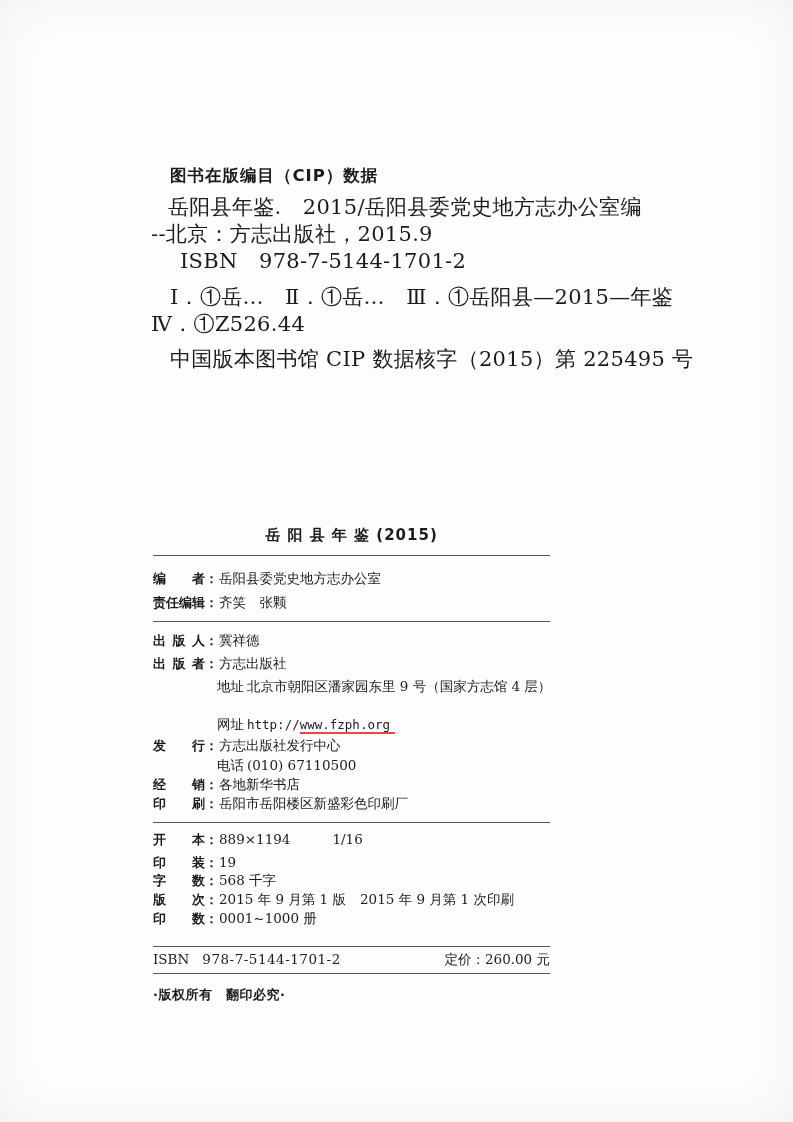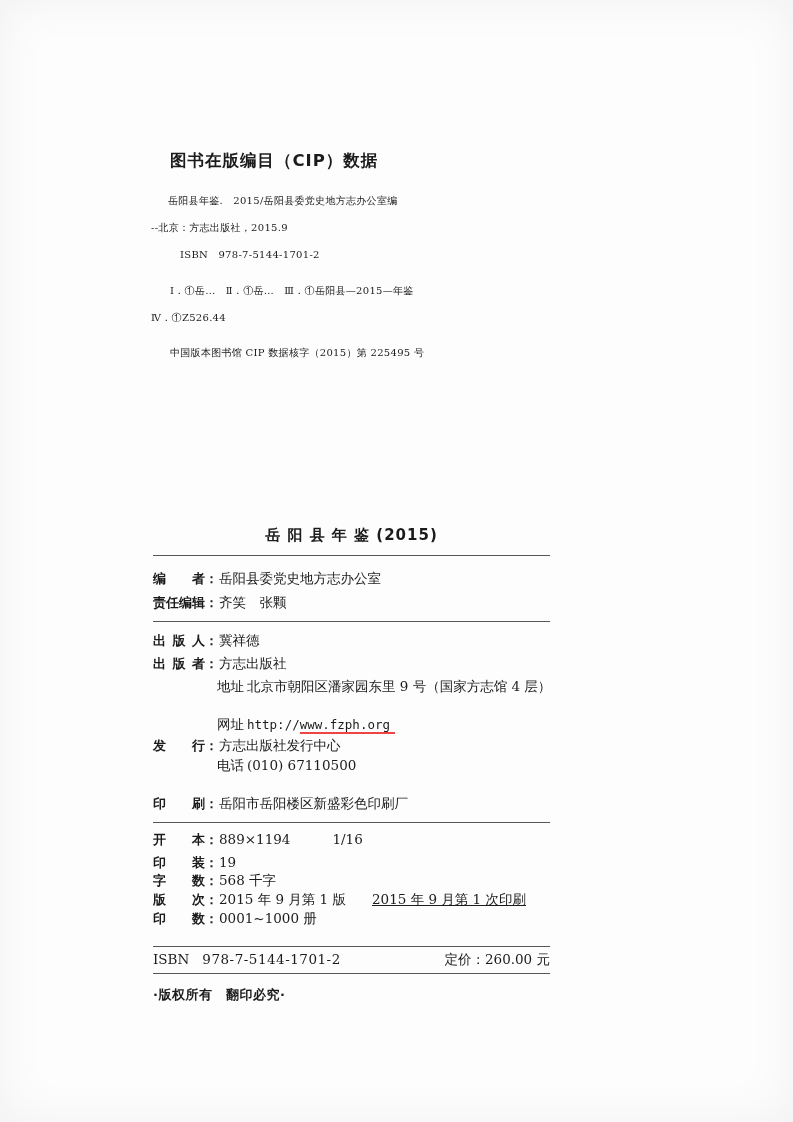--- a/index.html
+++ b/index.html
@@ -3,21 +3,21 @@
 <meta charset="utf-8">
 <style>
   html,body{margin:0;padding:0;background:#e8e8e8;}
   .page{
     position:relative;width:793px;height:1122px;margin:0 auto;
     background:#fdfdfd;color:#1b1b1b;overflow:hidden;
     box-shadow:inset 0 0 50px rgba(0,0,0,0.05);
     font-family:"DejaVu Serif","Liberation Serif",serif;
   }
   
-  .cip-line{position:absolute;font-size:10px;line-height:1.2;letter-spacing:0.3px;}
+  .cip-line{position:absolute;font-size:21px;line-height:1.2;letter-spacing:0.3px;}
   .cip-heading{
     font-family:"DejaVu Sans","Liberation Sans",sans-serif;
     font-weight:700;font-size:16.5px;letter-spacing:1px;
   }
   
   .col{position:absolute;left:153px;top:0;width:397px;height:878px;}
   .rule{position:absolute;left:0;width:100%;height:0;border-top:1px solid #575757;}
   .row{position:absolute;left:0;width:100%;font-size:13.5px;line-height:1.15;}
   .lbl{
     display:inline-block;width:52px;
@@ -26,42 +26,42 @@
     text-align:justify;text-align-last:justify;text-justify:inter-character;
     vertical-align:baseline;
   }
   .colon{font-family:"DejaVu Sans","Liberation Sans",sans-serif;font-weight:700;font-size:13px;}
   .val{margin-left:1px;}
   .sub{padding-left:64px;}
   .subkey{display:inline-block;width:30px;}
   .mono{font-family:"DejaVu Sans Mono","Liberation Mono",monospace;font-size:12.5px;}
   .url-link{border-bottom:2px solid #ef4444;padding-right:5px;}
   .gap-wide{margin-left:42px;}
-  .gap-med{margin-left:26px;text-decoration:underline;}
+  .gap-med{margin-left:14px;}
   .title-row{
     position:absolute;left:0;width:100%;text-align:center;
     font-family:"DejaVu Sans","Liberation Sans",sans-serif;
     font-weight:700;font-size:15px;letter-spacing:1px;
   }
   .isbn-row{font-size:13.5px;}
   .isbn-num{margin-left:13px;letter-spacing:0.5px;}
   .price{position:absolute;right:0;top:0;}
   .footer-row{
     position:absolute;left:0;width:100%;text-align:left;
     font-family:"DejaVu Sans","Liberation Sans",sans-serif;
     font-weight:700;font-size:13px;letter-spacing:0.5px;
   }
 </style>
 </head>
 <body>
 
 <div class="page">
 
   <div>
-    <div class="cip-line cip-heading" style="left:170px;top:151px;text-align:center;">图书在版编目（CIP）数据</div>
+    <div class="cip-line cip-heading" style="left:170px;top:166px;text-align:center;">图书在版编目（CIP）数据</div>
     <div class="cip-line" style="left:168px;top:195px;">岳阳县年鉴.　2015/岳阳县委党史地方志办公室编</div>
     <div class="cip-line" style="left:151px;top:222px;">--北京：方志出版社，2015.9</div>
     <div class="cip-line" style="left:180px;top:249px;">ISBN　978-7-5144-1701-2</div>
     <div class="cip-line" style="left:170px;top:285px;">Ⅰ．①岳…　Ⅱ．①岳…　Ⅲ．①岳阳县—2015—年鉴</div>
     <div class="cip-line" style="left:151px;top:312px;">Ⅳ．①Z526.44</div>
     <div class="cip-line" style="left:170px;top:347px;">中国版本图书馆 CIP 数据核字（2015）第 225495 号</div>
   </div>
 
   <div class="col">
 
@@ -75,20 +75,21 @@
     <div class="rule" style="top:621px;"></div>
 
     <div class="row" style="top:633px;"><span class="lbl">出版人</span><span class="colon">：</span><span class="val">冀祥德</span></div>
     <div class="row" style="top:656px;"><span class="lbl">出版者</span><span class="colon">：</span><span class="val">方志出版社</span></div>
 
     <div class="row sub" style="top:679px;"><span class="subkey">地址</span><span>北京市朝阳区潘家园东里 9 号（国家方志馆 4 层）</span></div>
     <div class="row sub" style="top:717px;"><span class="subkey">网址</span><span class="mono">http://</span><span class="mono url-link">www.fzph.org</span></div>
 
     <div class="row" style="top:738px;"><span class="lbl">发行</span><span class="colon">：</span><span class="val">方志出版社发行中心</span></div>
     <div class="row sub" style="top:758px;"><span class="subkey">电话</span><span>(010) 67110500</span></div>
+    <div class="row" style="top:777px;"><span class="lbl">经销</span><span class="colon">：</span><span class="val">各地新华书店</span></div>
     <div class="row" style="top:796px;"><span class="lbl">印刷</span><span class="colon">：</span><span class="val">岳阳市岳阳楼区新盛彩色印刷厂</span></div>
 
     <div class="rule" style="top:822px;"></div>
 
     <div class="row" style="top:832px;"><span class="lbl">开本</span><span class="colon">：</span><span class="val">889×1194</span><span class="gap-wide">1/16</span></div>
     <div class="row" style="top:855px;"><span class="lbl">印装</span><span class="colon">：</span><span class="val">19</span></div>
     <div class="row" style="top:873px;"><span class="lbl">字数</span><span class="colon">：</span><span class="val">568 千字</span></div>
     <div class="row" style="top:892px;"><span class="lbl">版次</span><span class="colon">：</span><span class="val">2015 年 9 月第 1 版</span><span class="gap-med">2015 年 9 月第 1 次印刷</span></div>
     <div class="row" style="top:911px;"><span class="lbl">印数</span><span class="colon">：</span><span class="val">0001~1000 册</span></div>
 

